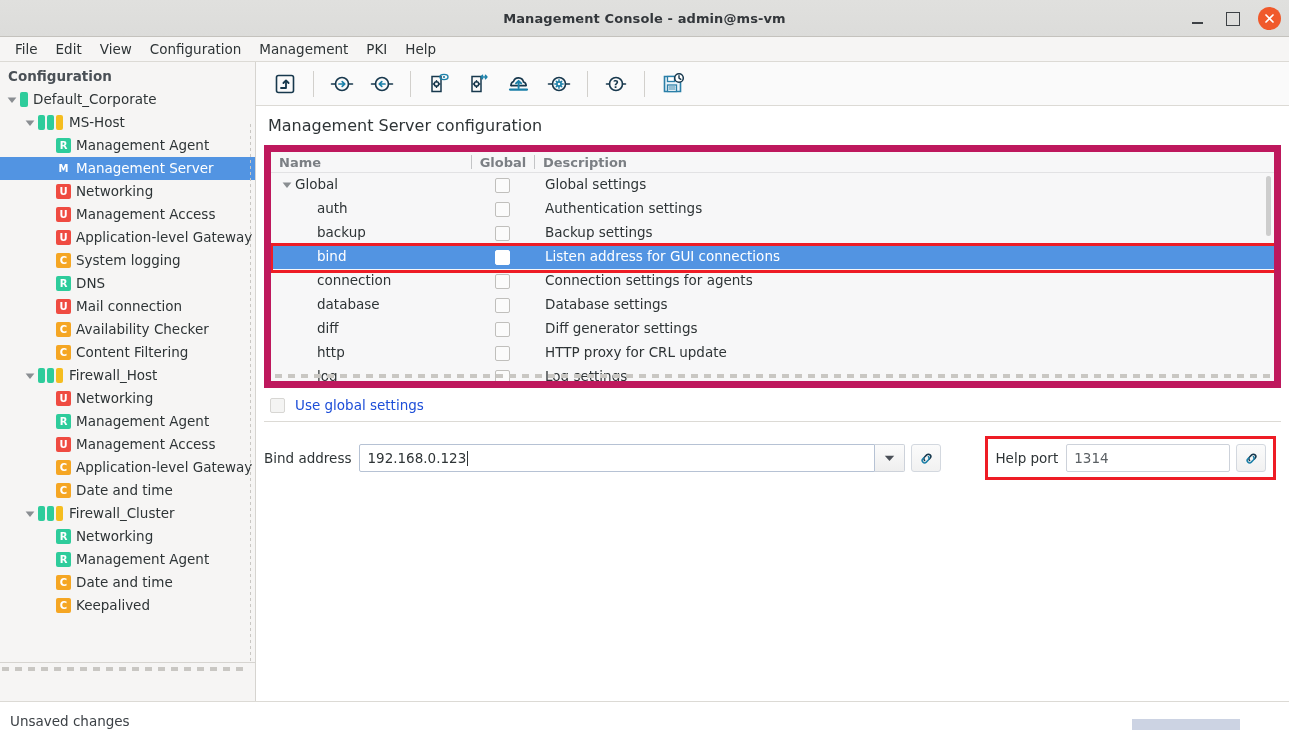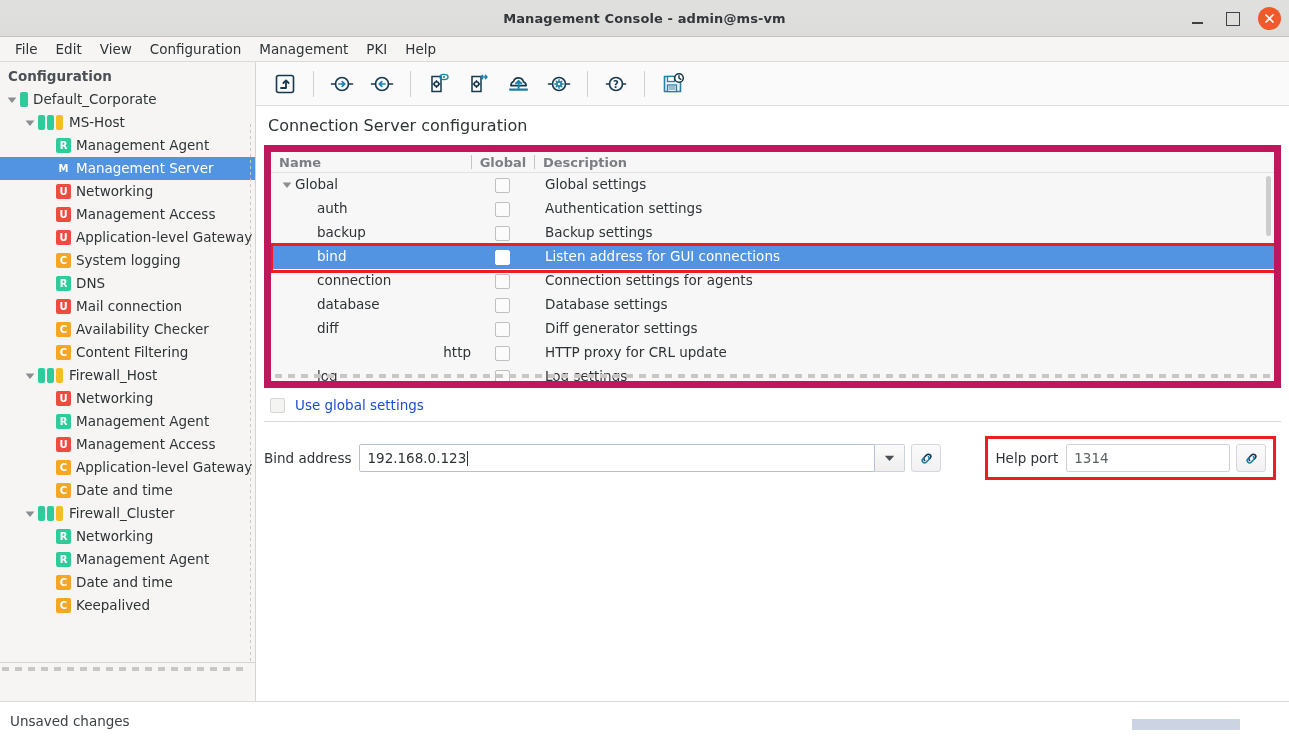--- a/index.html
+++ b/index.html
@@ -603,21 +603,21 @@
             <path d="M4.5 5.5 h12.5 l3.5 3.5 v11.5 h-16 z" stroke="#2a7fa8" stroke-width="1.6" fill="#eaf4fa"></path>
             <rect x="7.5" y="5.5" width="7" height="5" stroke="#2a7fa8" stroke-width="1.3" fill="#ffffff"></rect>
             <rect x="7.5" y="14" width="9" height="6.5" stroke="#2a7fa8" stroke-width="1.3" fill="#ffffff"></rect>
             <path d="M9 16 h6 M9 18 h6" stroke="#2a7fa8" stroke-width="1.1" stroke-linecap="round"></path>
             <circle cx="19" cy="7" r="4.3" fill="#ffffff" stroke="#17384d" stroke-width="1.5"></circle>
             <path d="M19 4.6 v2.5 l1.8 1.2" stroke="#17384d" stroke-width="1.4" stroke-linecap="round" stroke-linejoin="round"></path>
           </svg>
         </div>
       </div>
 
-      <div class="page-title">Connection Server configuration</div>
+      <div class="page-title">Management Server configuration</div>
 
       <div class="table-wrap">
         <div class="thead">
           <div class="th-name">Name</div>
           <div class="th-sep"></div>
           <div class="th-global">Global</div>
           <div class="th-sep"></div>
           <div class="th-desc">Description</div>
         </div>
         <div id="table-body">
@@ -683,21 +683,21 @@
             <div class="trow">
               <div class="td-name" style="padding-left: 46px;">
                 <span class="nm">diff</span>
               </div>
               <div class="td-global">
                 <span class="cb"></span>
               </div>
               <div class="td-desc">Diff generator settings</div>
             </div>
             <div class="trow">
-              <div class="td-name" style="padding-left: 46px; justify-content: flex-end;">
+              <div class="td-name" style="padding-left: 46px;">
                 <span class="nm">http</span>
               </div>
               <div class="td-global">
                 <span class="cb"></span>
               </div>
               <div class="td-desc">HTTP proxy for CRL update</div>
             </div>
             <div class="trow">
               <div class="td-name" style="padding-left: 46px;">
                 <span class="nm">log</span>

